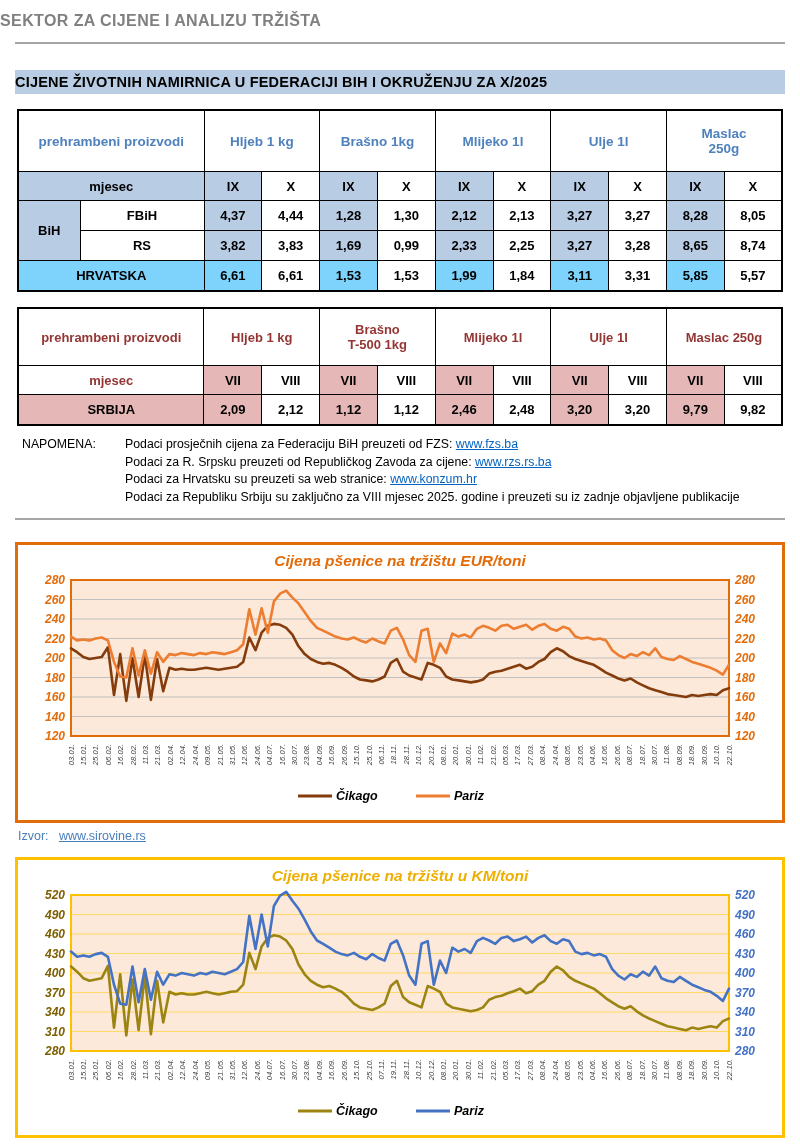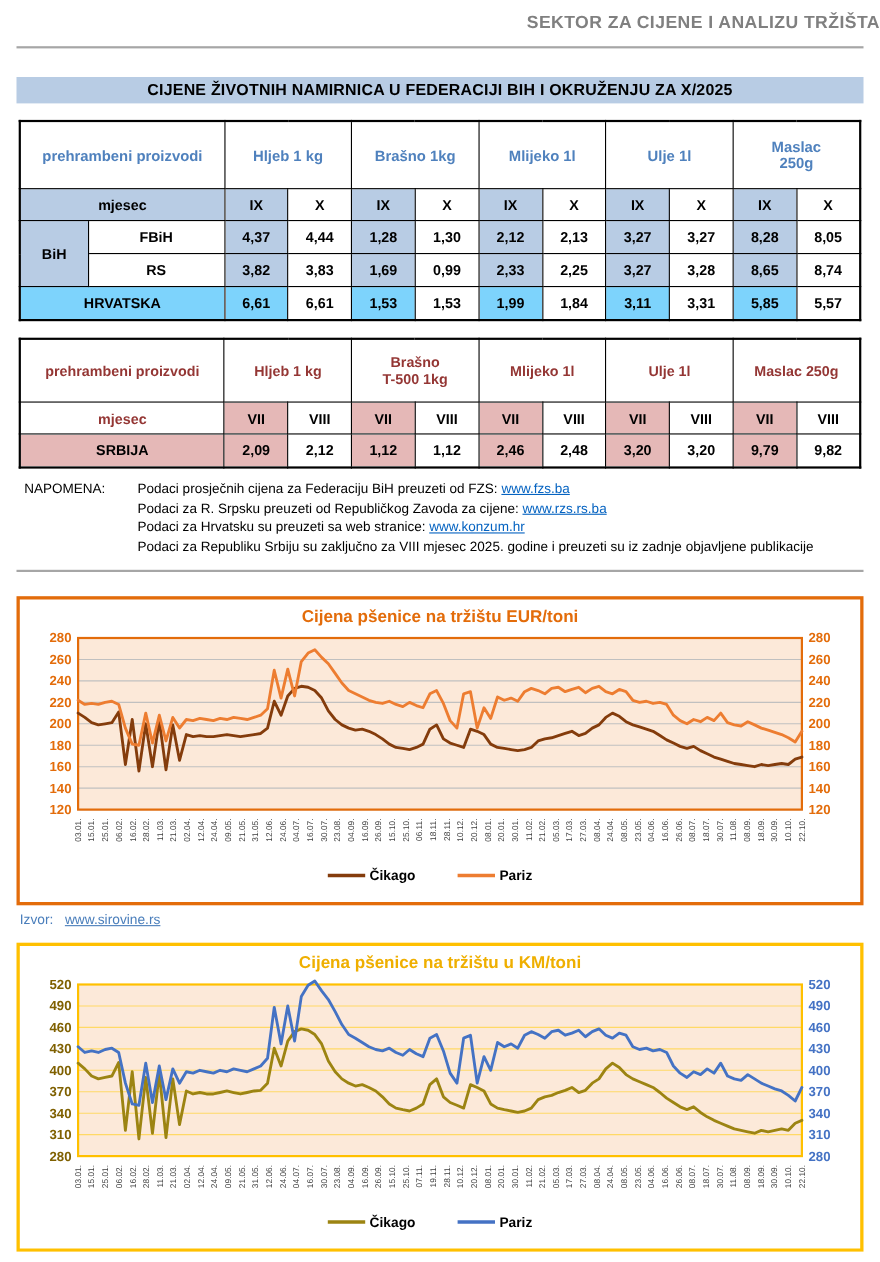--- a/index.html
+++ b/index.html
@@ -1,22 +1,22 @@
 <!DOCTYPE html>
 <html><head>
 <meta charset="utf-8">
 <style>
   html,body{margin:0;padding:0;background:#fff;}
   body{font-family:"Liberation Sans", sans-serif; width:800px;}
   .page{width:800px; position:relative; background:#fff;}
 
   
-  .hdr-title{color:#808080; font-weight:bold; font-size:16px; text-align:right; padding-top:12px; letter-spacing:.4px;}
+  .hdr-title{color:#808080; font-weight:bold; font-size:16px; text-align:left; padding-top:12px; letter-spacing:.4px;}
   .rule{height:2px; background:#a6a6a6; margin:12px 15px 0 15px;}
-  .banner{margin:26px 15px 0 15px; background:#b8cce4; color:#000; font-weight:bold; font-size:14.5px; text-align:center; padding:4px 10px; letter-spacing:.2px;}
+  .banner{margin:26px 15px 0 15px; background:#b8cce4; color:#000; font-weight:bold; font-size:14.5px; text-align:left; padding:4px 0; letter-spacing:.2px;}
 
   
   table.prices{border-collapse:collapse; table-layout:fixed; width:764px; margin:15px auto 0 auto; border:2.5px solid #000;}
   table.prices td{border:1.5px solid #000; text-align:center; vertical-align:middle; font-weight:bold; font-size:13px; color:#000; padding:2px 1px; overflow:hidden;}
   .t1 .lbl,.t1 .prod{color:#4f81bd; font-size:13.5px;}
   .t1 tr.r-prod td{height:56px;}
   .t2 tr.r-prod td{height:52px;}
   tr.r-mon td{height:24px;}
   tr.r-val td{height:25px;}
   .prod{white-space:pre-line;}
@@ -26,21 +26,21 @@
   .t2 .m1,.t2 .cty,.t2 .v1{background:#e5b8b7;}
   .t2{margin-top:27px;}
 
   
   .nap{display:flex; margin:10px 15px 0 22px; font-size:12.3px;}
   .nap-label{font-weight:normal; width:103px; flex:none; padding-top:1px;}
   .nap-line{line-height:17.5px;}
   a.lnk{color:#0563c1; text-decoration:underline; cursor:pointer;}
 
   
-  .chart-box{margin:22px 15px 0 15px; background:#fff;}
+  .chart-box{margin:22px 15px 0 15px; background:#fff;font-style:italic;}
   .cb1{border:3px solid #e36c0a;}
   .cb2{border:3px solid #ffc000;}
   .chart-title{text-align:center; font-weight:bold; font-size:15.5px; padding:7px 0 2px 0;}
   .ct1{color:#e36c0a;}
   .ct2{color:#efaf00;}
   .chart-svg{display:block; margin:0 auto;}
   .izvor{margin:6px 15px 0 18px; font-size:12.5px; color:#4a7ebb;}
   .izvor a.lnk{color:#4a7ebb;}
 </style>
 </head>

